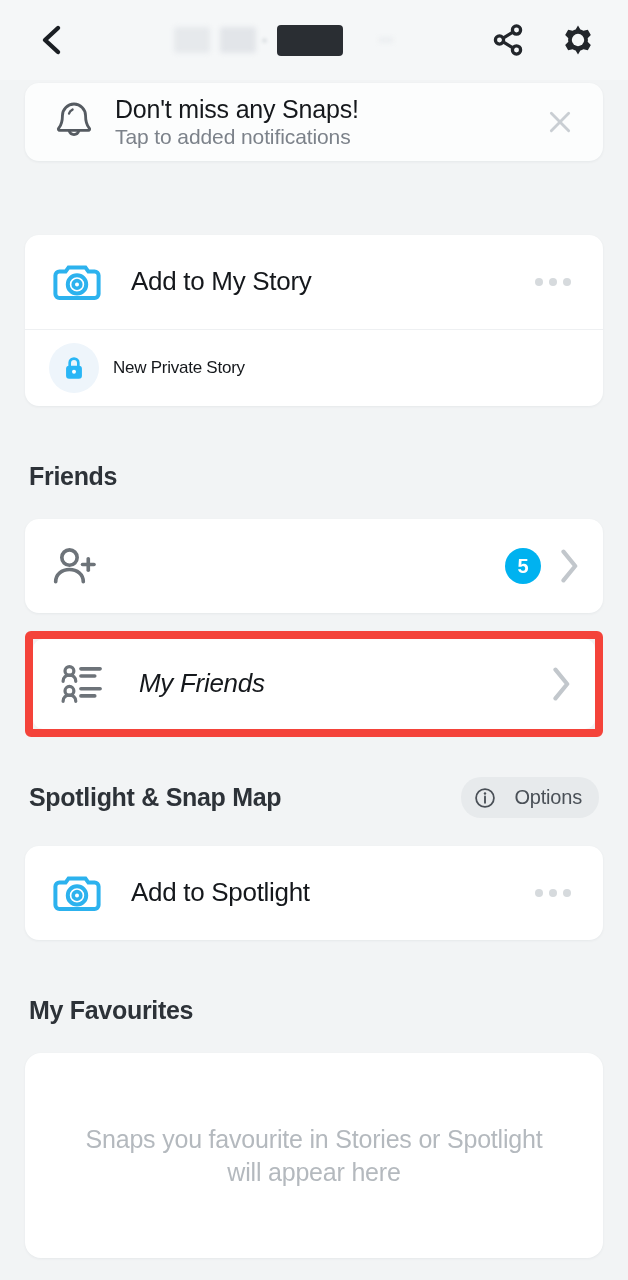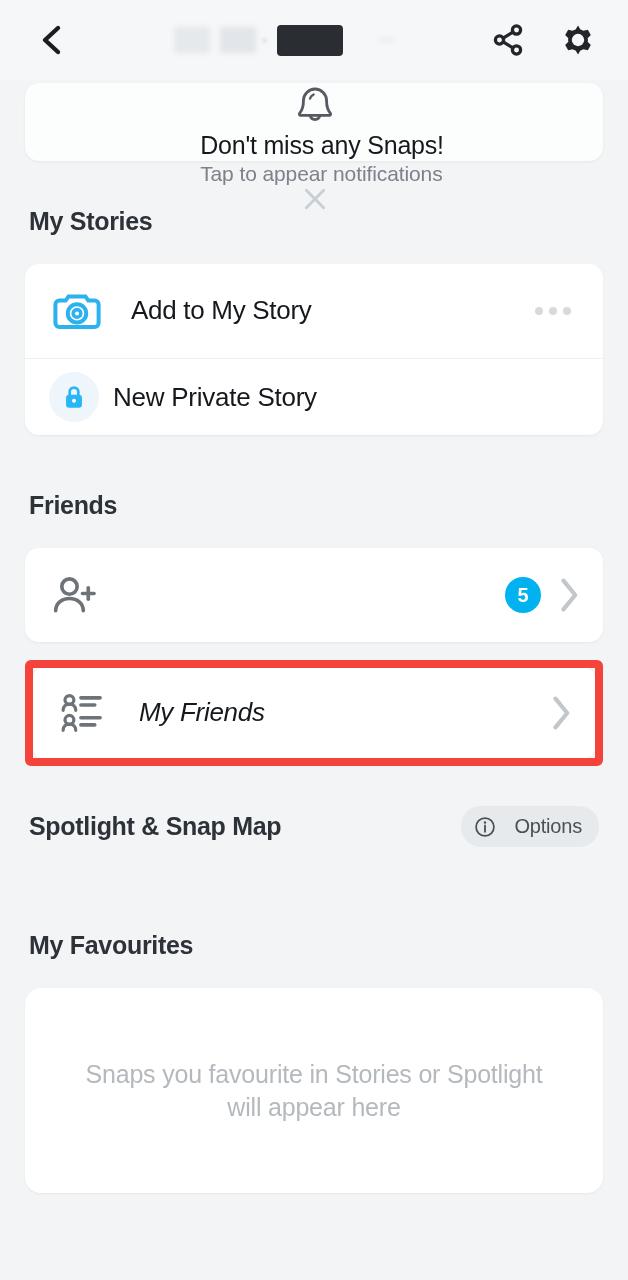--- a/index.html
+++ b/index.html
@@ -94,21 +94,20 @@
     position: relative;
     margin-top: 3px;
     background: #fcfdfd;
     border-radius: 14px;
     height: 78px;
     display: flex;
     align-items: center;
     padding: 0 20px 0 22px;
     box-shadow: 0 1px 3px rgba(20,30,50,0.06);
     cursor: pointer;
-    flex-direction: column;
   }
   .notif-bell { width: 54px; display: flex; align-items: center; justify-content: center; }
   .notif-text { flex: 1; padding-left: 14px; }
   .notif-title {
     font-size: 25px;
     color: #15181c;
     letter-spacing: -0.2px;
     line-height: 1.18;
   }
   .notif-sub {
@@ -227,21 +226,21 @@
   .split > div + div { border-left: 1px solid #eef0f2; }
   .split .si {
     width: 50px; height: 50px;
     border-radius: 50%;
     display: flex; align-items: center; justify-content: center;
     flex: none;
   }
   .si-lock { background: #eef5fb; }
   .si-group { background: #f4f0fa; }
   .split .sl {
-    font-size: 26px;
+    font-size: 17px;
     color: #15181c;
     letter-spacing: -0.25px;
     padding-left: 14px;
   }
 
   
   .highlight-wrap {
     position: relative;
     border: 8px solid #f4433a;
     border-radius: 6px;
@@ -325,35 +324,32 @@
     <div class="notif">
       <div class="notif-bell">
         <svg width="44" height="48" viewBox="0 0 24 26">
           <path d="M12 3.2a6.3 6.3 0 00-6.3 6.3c0 4.8-1.5 6.2-2.1 7 -.35.45-.05 1.1.55 1.1h15.7c.6 0 .9-.65.55-1.1-.6-.8-2.1-2.2-2.1-7A6.3 6.3 0 0012 3.2z" fill="none" stroke="#555b61" stroke-width="1.55" stroke-linejoin="round"></path>
           <path d="M9.4 17.9a2.7 2.7 0 005.2 0" fill="none" stroke="#555b61" stroke-width="1.55" stroke-linecap="round"></path>
           <path d="M9.3 8.4a3.2 3.2 0 011.9-2.2" fill="none" stroke="#555b61" stroke-width="1.3" stroke-linecap="round"></path>
         </svg>
       </div>
       <div class="notif-text">
         <div class="notif-title">Don't miss any Snaps!</div>
-        <div class="notif-sub">Tap to appear notifications</div>
+        <div class="notif-sub">Tap to added notifications</div>
       </div>
       <div class="notif-close">
         <svg width="26" height="26" viewBox="0 0 24 24">
           <line x1="4" y1="4" x2="20" y2="20" stroke="#c9ced3" stroke-width="2.6" stroke-linecap="round"></line>
           <line x1="20" y1="4" x2="4" y2="20" stroke="#c9ced3" stroke-width="2.6" stroke-linecap="round"></line>
         </svg>
       </div>
     </div>
 
     <div class="gap-46"></div>
 
-    <div class="section-head">
-      <div class="section-title">My Stories</div>
-    </div>
 
     <div class="gap-28"></div>
 
     <div class="card">
       <div class="row">
         <div class="row-icon">
           <svg width="52" height="48" viewBox="0 0 26 24">
             <path d="M4.2 6.8h3.1l1.5-2.1h8.4l1.5 2.1h3.1a2 2 0 012 2v9.2a2 2 0 01-2 2H4.2a2 2 0 01-2-2V8.8a2 2 0 012-2z" fill="none" stroke="#2cb2ee" stroke-width="2"></path>
             <circle cx="13" cy="13.2" r="4.6" fill="none" stroke="#2cb2ee" stroke-width="2"></circle>
             <circle cx="13" cy="13.2" r="1.9" fill="none" stroke="#2cb2ee" stroke-width="1.8"></circle>
@@ -452,20 +448,41 @@
           <circle cx="10" cy="10" r="8.1" fill="none" stroke="#4a5057" stroke-width="1.6"></circle>
           <circle cx="10" cy="5.9" r="1.1" fill="#4a5057"></circle>
           <line x1="10" y1="8.6" x2="10" y2="14.4" stroke="#4a5057" stroke-width="1.7" stroke-linecap="round"></line>
         </svg>
         <span class="lbl">Options</span>
       </div>
     </div>
 
     <div class="gap-28"></div>
 
+    <div class="card">
+      <div class="row">
+        <div class="row-icon">
+          <svg width="52" height="48" viewBox="0 0 26 24">
+            <path d="M4.2 6.8h3.1l1.5-2.1h8.4l1.5 2.1h3.1a2 2 0 012 2v9.2a2 2 0 01-2 2H4.2a2 2 0 01-2-2V8.8a2 2 0 012-2z" fill="none" stroke="#2cb2ee" stroke-width="2"></path>
+            <circle cx="13" cy="13.2" r="4.6" fill="none" stroke="#2cb2ee" stroke-width="2"></circle>
+            <circle cx="13" cy="13.2" r="1.9" fill="none" stroke="#2cb2ee" stroke-width="1.8"></circle>
+          </svg>
+        </div>
+        <div class="row-body">
+          <div class="row-title">Add to Spotlight</div>
+        </div>
+        <div class="row-right">
+          <span class="dots">
+            <i></i>
+              <i></i>
+              <i></i>
+          </span>
+        </div>
+      </div>
+    </div>
 
     <div class="gap-56"></div>
 
     <div class="section-head">
       <div class="section-title">My Favourites</div>
     </div>
 
     <div class="gap-28"></div>
 
     <div class="empty-card">

